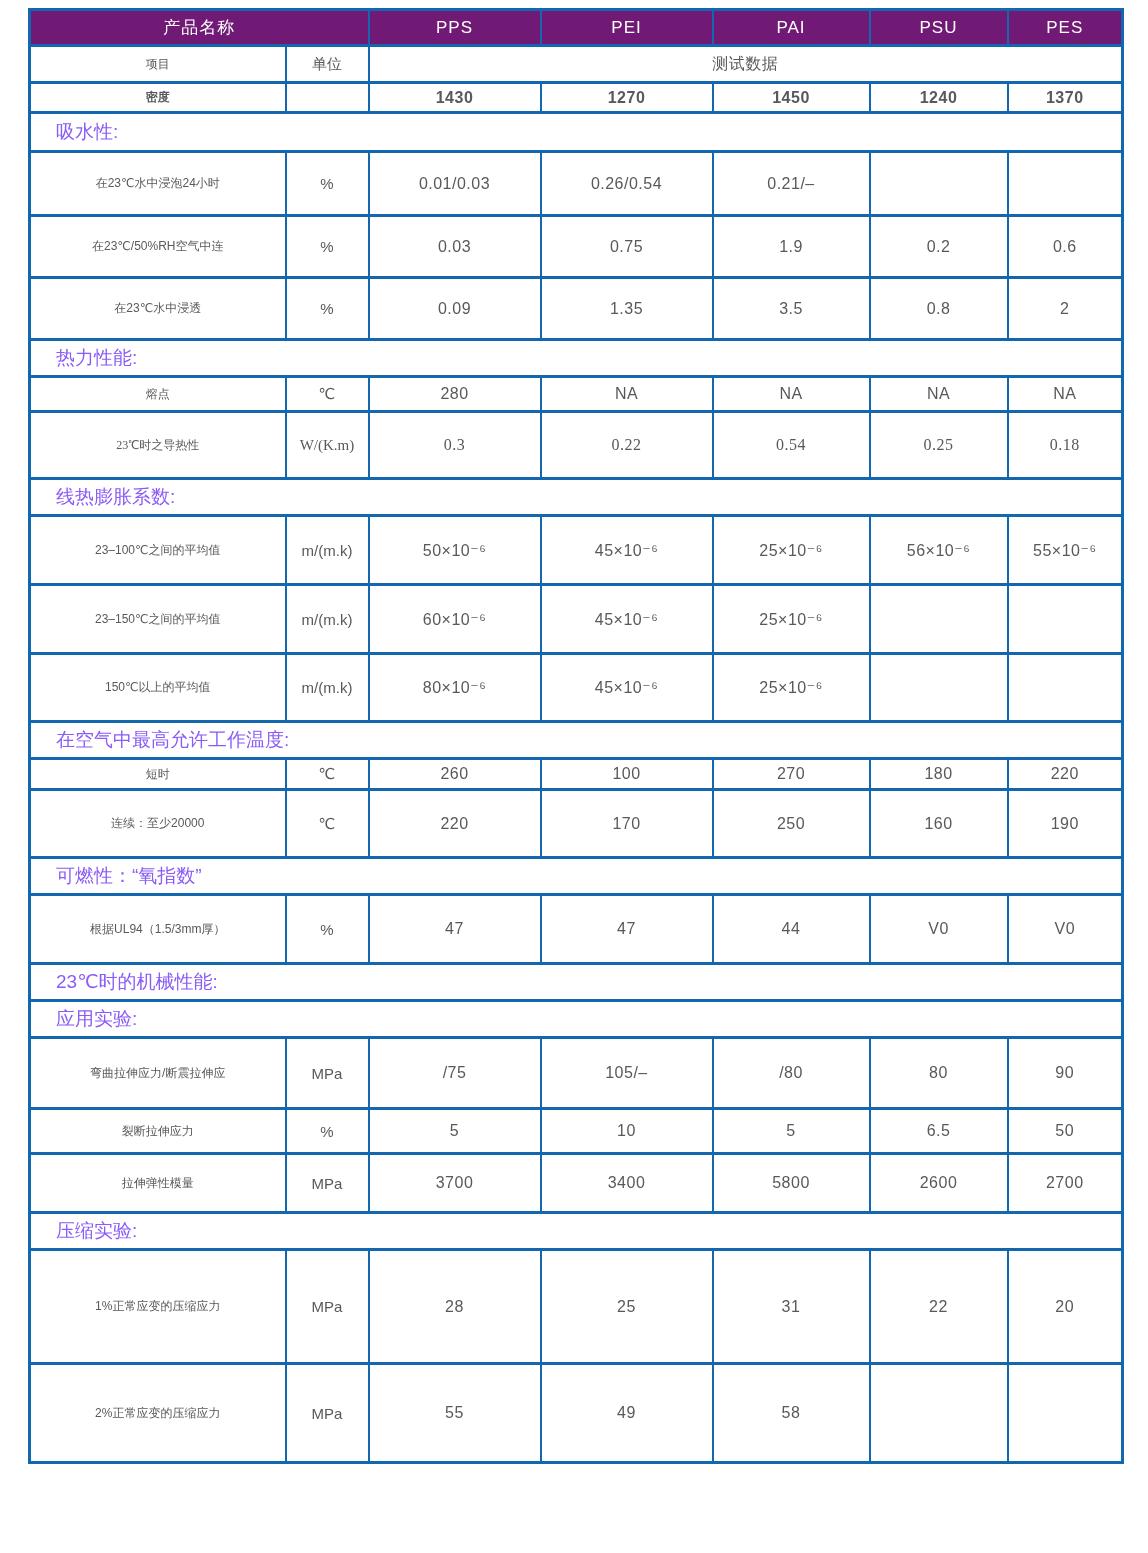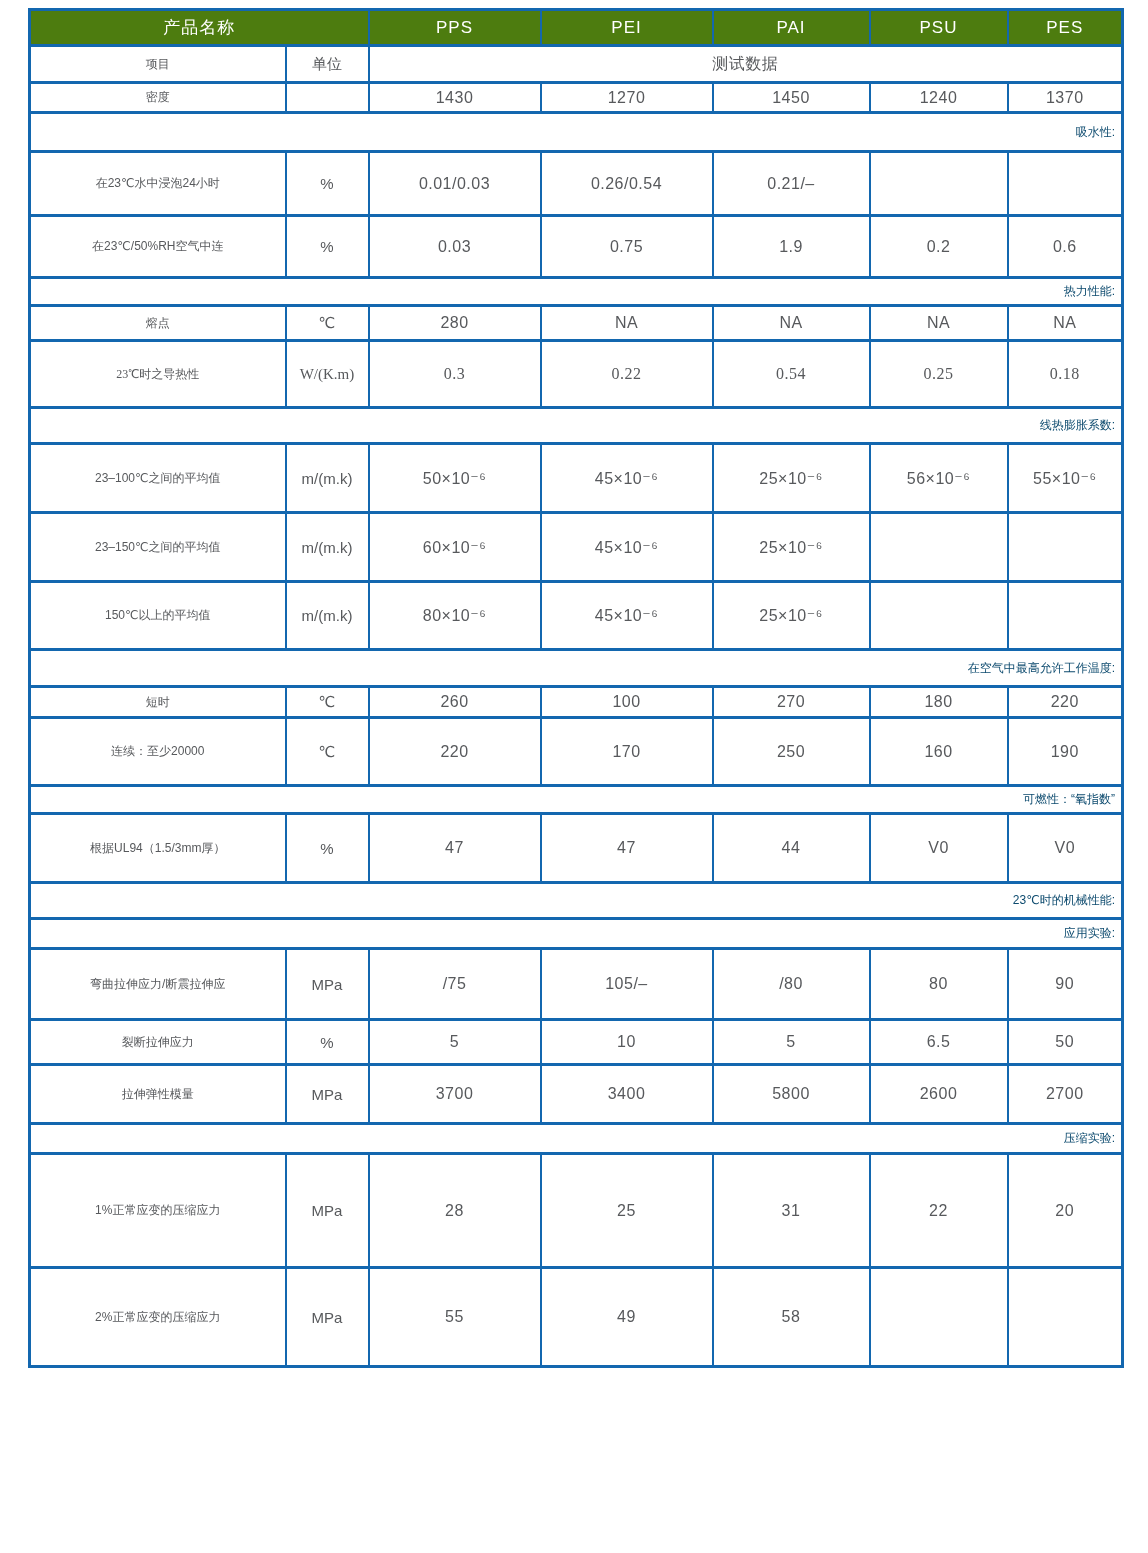--- a/index.html
+++ b/index.html
@@ -22,31 +22,31 @@
     border-bottom: 3px solid #1367af;
     text-align: center;
     vertical-align: middle;
     font-size: 16px;
     color: #57595c;
     padding: 4px 6px;
     overflow: hidden;
     box-sizing: border-box;
   }
   table.spec th.product-header {
-    background: #4d7c0f;
+    background: #701a75;
     color: #ffffff;
     font-weight: normal;
     font-size: 17px;
     letter-spacing: 1px;
   }
   table.spec td.section-cell {
-    text-align: right;
+    text-align: left;
     padding-left: 25px;
-    font-size: 12px;
-    color: #0c4a6e;
+    font-size: 19px;
+    color: #8b5cf6;
   }
   table.spec td.item-cell { font-size: 12px; }
   table.spec td.unit-cell { font-size: 15px; }
   table.spec td.value-cell { font-size: 16px; letter-spacing: 0.5px; }
 </style>
 </head>
 <body>
 
 <div class="page">
   <table class="spec">
@@ -66,21 +66,21 @@
           <th class="product-header">PEI</th>
           <th class="product-header">PAI</th>
           <th class="product-header">PSU</th>
           <th class="product-header">PES</th>
         </tr>
         <tr style="height: 37px;">
           <td class="item-cell">项目</td>
           <td class="unit-cell">单位</td>
           <td colspan="5" class="value-cell">测试数据</td>
         </tr>
-        <tr style="height: 30px;">
+        <tr style="height: 30px; font-weight: bold;">
           <td class="item-cell">密度</td>
           <td class="unit-cell"></td>
           <td class="value-cell">1430</td>
           <td class="value-cell">1270</td>
           <td class="value-cell">1450</td>
           <td class="value-cell">1240</td>
           <td class="value-cell">1370</td>
         </tr>
         <tr style="height: 39px;">
           <td colspan="7" class="section-cell">吸水性:</td>
@@ -95,20 +95,29 @@
           <td class="value-cell"></td>
         </tr>
         <tr style="height: 62px;">
           <td class="item-cell">在23℃/50%RH空气中连</td>
           <td class="unit-cell">%</td>
           <td class="value-cell">0.03</td>
           <td class="value-cell">0.75</td>
           <td class="value-cell">1.9</td>
           <td class="value-cell">0.2</td>
           <td class="value-cell">0.6</td>
+        </tr>
+        <tr style="height: 62px;">
+          <td class="item-cell">在23℃水中浸透</td>
+          <td class="unit-cell">%</td>
+          <td class="value-cell">0.09</td>
+          <td class="value-cell">1.35</td>
+          <td class="value-cell">3.5</td>
+          <td class="value-cell">0.8</td>
+          <td class="value-cell">2</td>
         </tr>
         <tr style="height: 24px;">
           <td colspan="7" class="section-cell">热力性能:</td>
         </tr>
         <tr style="height: 35px;">
           <td class="item-cell">熔点</td>
           <td class="unit-cell">℃</td>
           <td class="value-cell">280</td>
           <td class="value-cell">NA</td>
           <td class="value-cell">NA</td>

